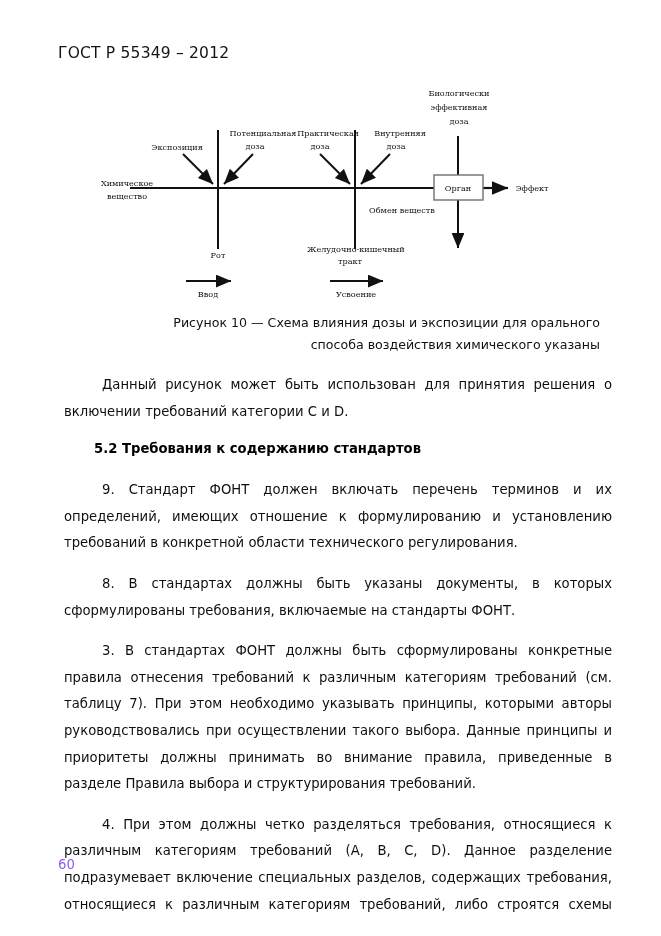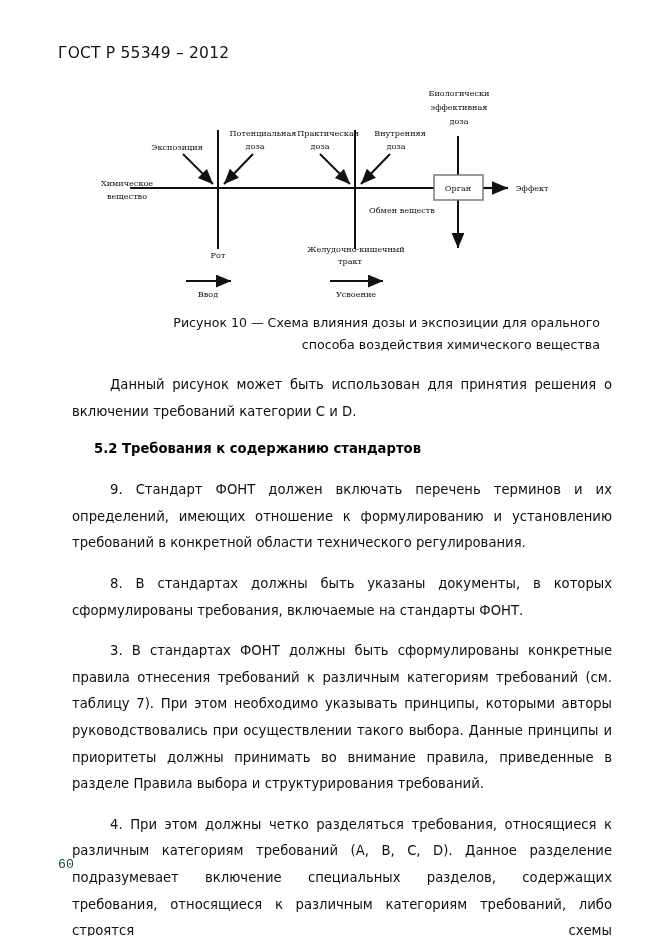--- a/index.html
+++ b/index.html
@@ -54,21 +54,21 @@
   }
 
   
   .body {
     position: absolute;
     left: 56px;
     top: 372px;
     width: 556px;
   }
   p.para {
-    margin: 0 0 14px 16px;
+    margin: 0 0 14px 8px;
     font-size: 13.2px;
     line-height: 26.6px;
     text-align: justify;
     text-justify: inter-word;
     text-indent: 38px;
     color: #0f0f0f;
     -webkit-hyphens: none;
     hyphens: none;
   }
   p.para.last-full::after {
@@ -84,22 +84,21 @@
     text-indent: 38px;
     color: #000000;
   }
 
   
   .page-number {
     position: absolute;
     left: 58px;
     top: 857px;
     font-size: 13.2px;
-    color: #14532d;
-    font-family: Liberation Mono, monospace;
+    color: #8b5cf6;
   }
 
   
   text {
     font-family: "DejaVu Serif", serif;
     font-size: 8.1px;
     fill: #111111;
   }
 </style>
 </head>
@@ -167,21 +166,21 @@
       <text x="350" y="190" text-anchor="middle">тракт</text>
 
       <text x="208" y="223" text-anchor="middle">Ввод</text>
 
       <text x="356" y="223" text-anchor="middle">Усвоение</text>
     </svg>
   </div>
 
   <div class="fig-caption">
     <span class="cap-line">Рисунок 10 — Схема влияния дозы и экспозиции для орального</span>
-    <span class="cap-line">способа воздействия химического вещества</span>
+    <span class="cap-line">способа воздействия химического указаны</span>
   </div>
 
   <div class="body">
     <p class="para">Данный рисунок может быть использован для принятия решения о включении требований категории C и D.</p>
 
     <h2 class="heading">5.2  Требования к содержанию стандартов</h2>
 
     <p class="para">9. Стандарт ФОНТ должен включать перечень терминов и их определений, имеющих отношение к формулированию и установлению требований в конкретной области технического регулирования.</p>
 
     <p class="para">8. В стандартах должны быть указаны документы, в которых сформулированы требования, включаемые на стандарты ФОНТ.</p>

